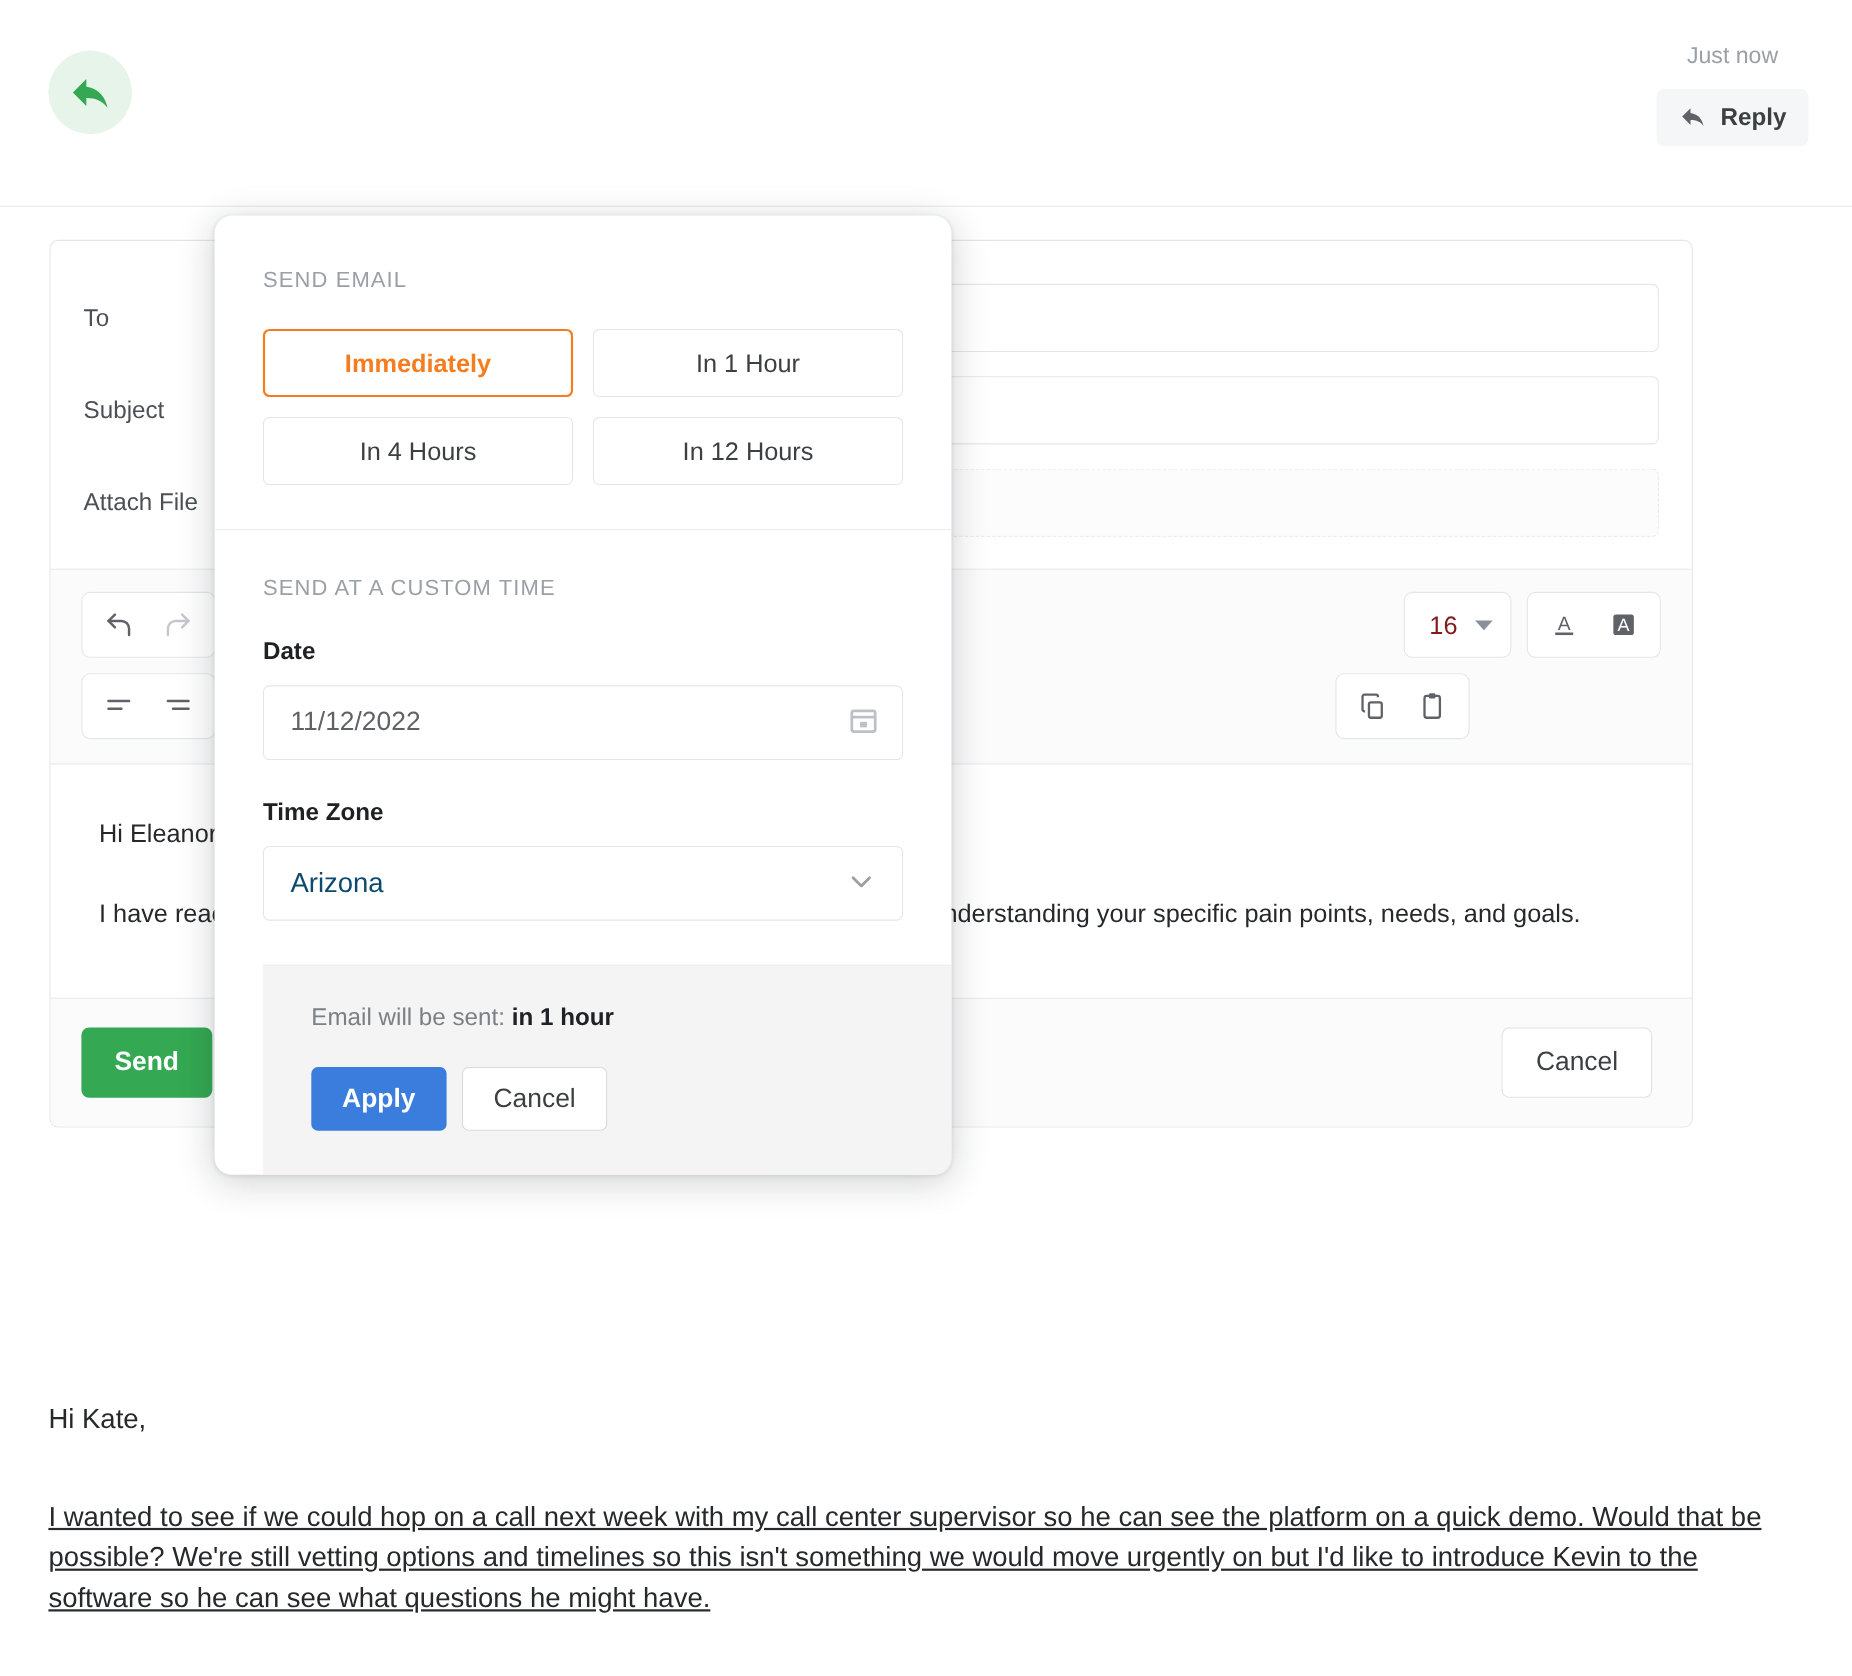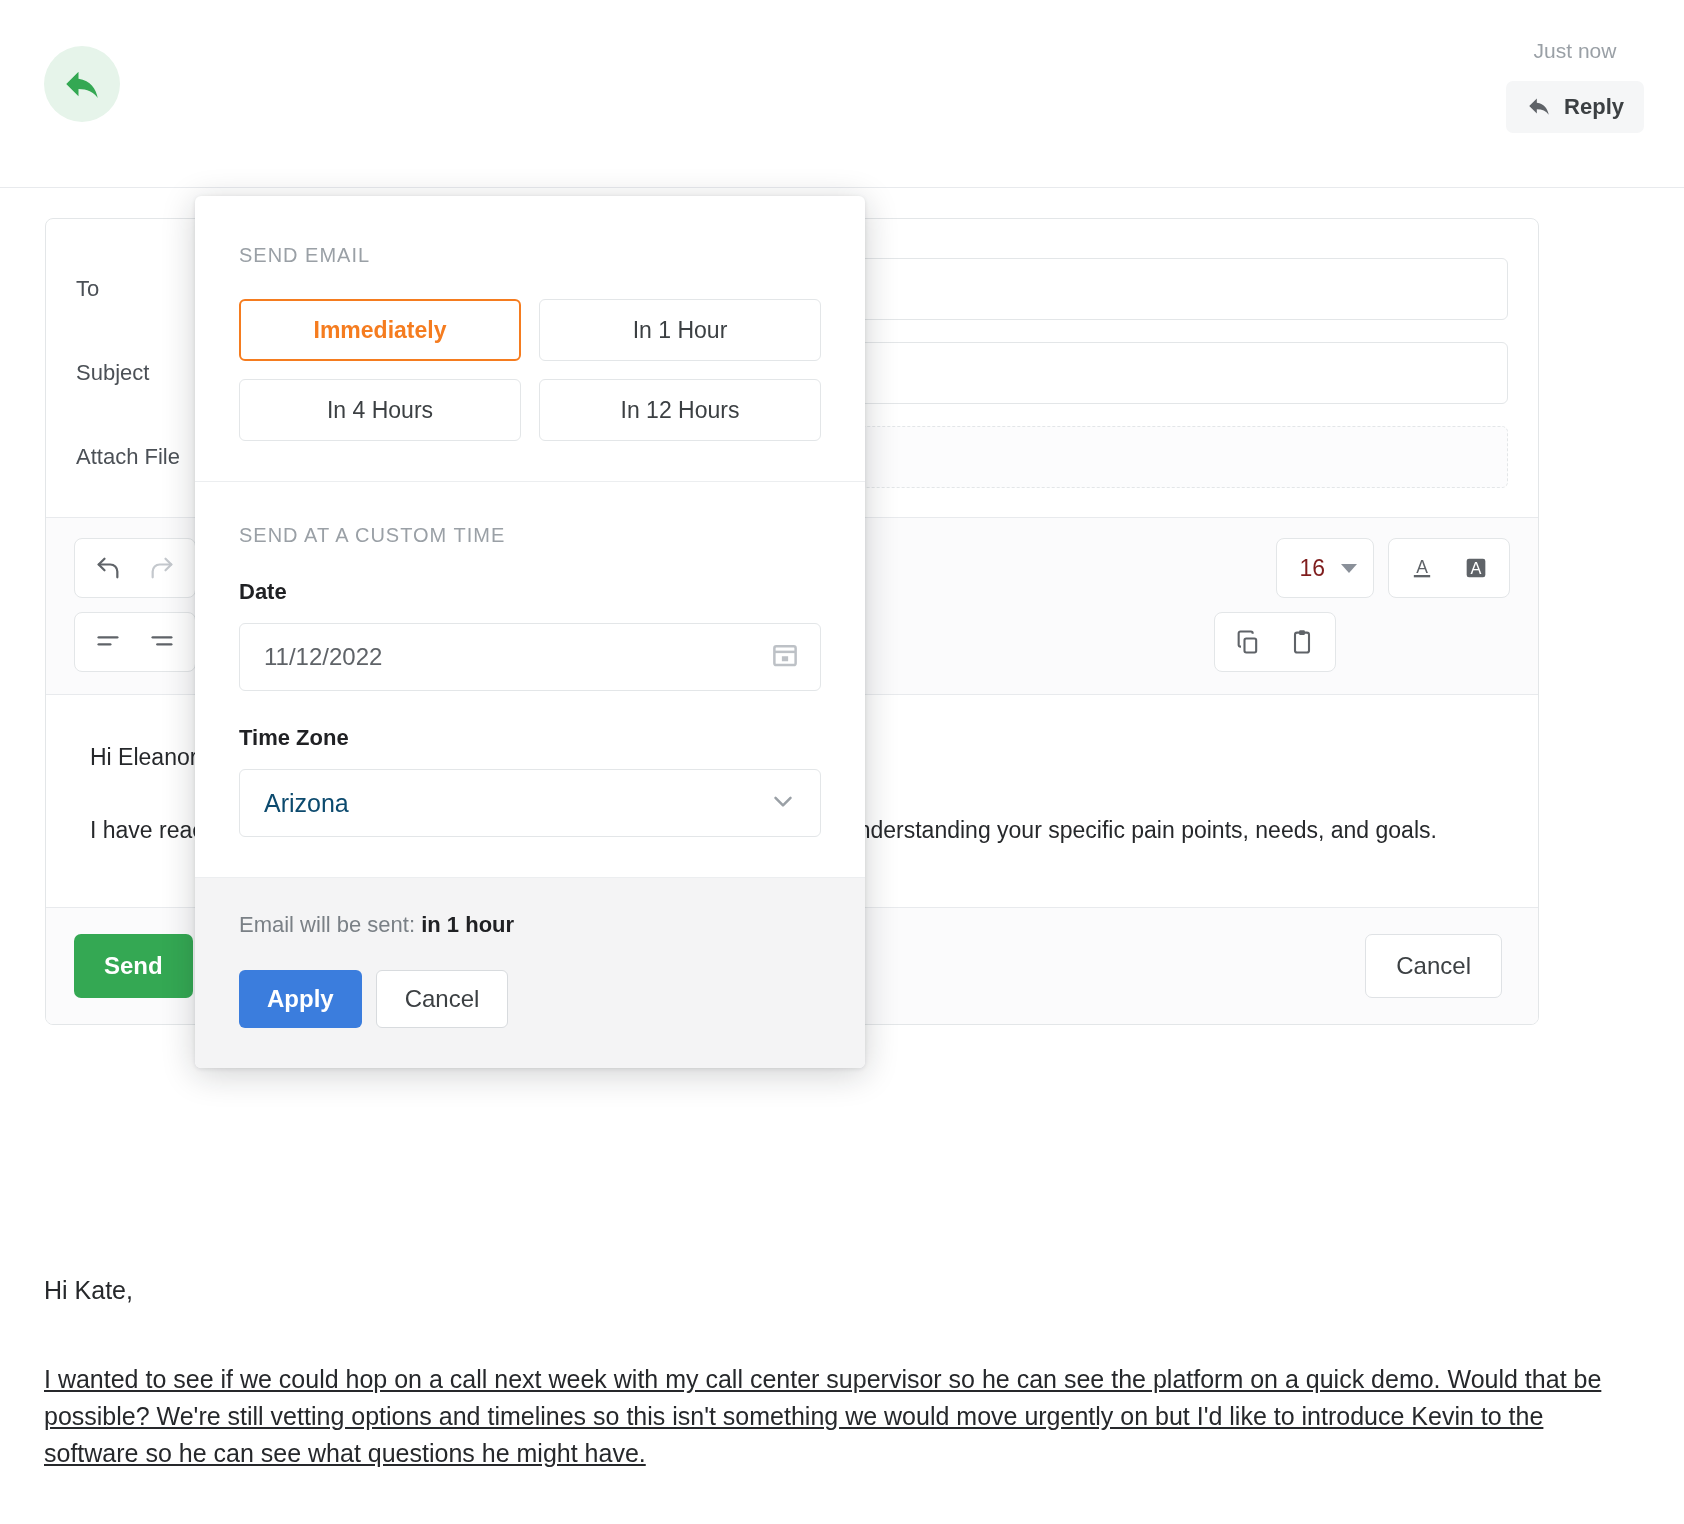--- a/index.html
+++ b/index.html
@@ -228,21 +228,21 @@
   .quoted p { margin: 0 0 52px 0; }
   .quoted p:last-child { margin-bottom: 0; text-decoration: underline; }
 
   
   .popover {
     position: absolute;
     left: 195px;
     top: 196px;
     width: 670px;
     background: #ffffff;
-    border-radius: 6px;
+    border-radius: 16px;
     box-shadow: 0 6px 34px rgba(20,24,31,0.20), 0 1px 4px rgba(20,24,31,0.10);
     z-index: 50;
     overflow: hidden;
   }
   .pop-section { padding: 48px 44px 40px 44px; }
   .pop-section.second { border-top: 1px solid #eceef0; padding-top: 42px; padding-bottom: 40px; }
   .pop-heading {
     font-size: 20px;
     letter-spacing: 1.0px;
     color: #9aa0a6;
@@ -302,20 +302,21 @@
     justify-content: space-between;
     padding: 0 22px 0 24px;
     cursor: pointer;
   }
   .tz-value { font-size: 25px; color: #0c4a6e; }
 
   .pop-footer {
     background: #f4f4f5;
     border-top: 1px solid #eceef0;
     padding: 34px 48px 40px 44px;
+    margin-left: 44px;
   }
   .sent-line {
     font-size: 22px;
     color: #7a8086;
     margin-bottom: 32px;
   }
   .sent-line b { color: #202124; font-weight: bold; }
   .pop-actions { display: flex; gap: 14px; }
   .apply-btn {
     background: #3b7ddd;

